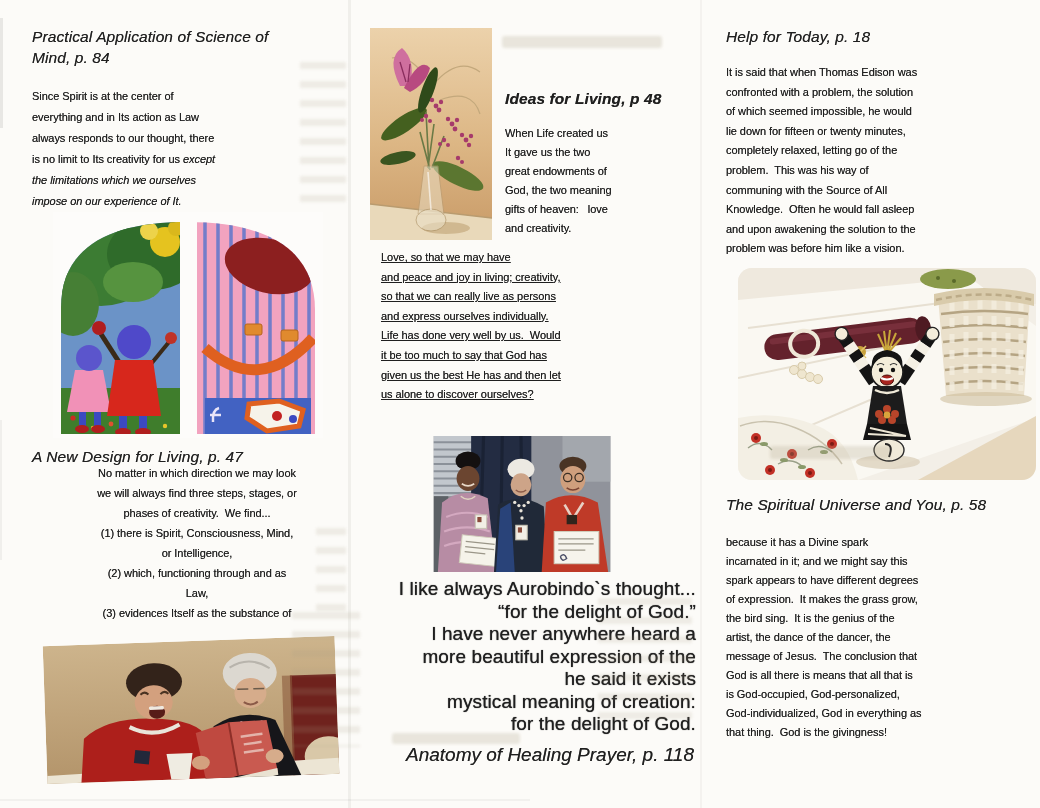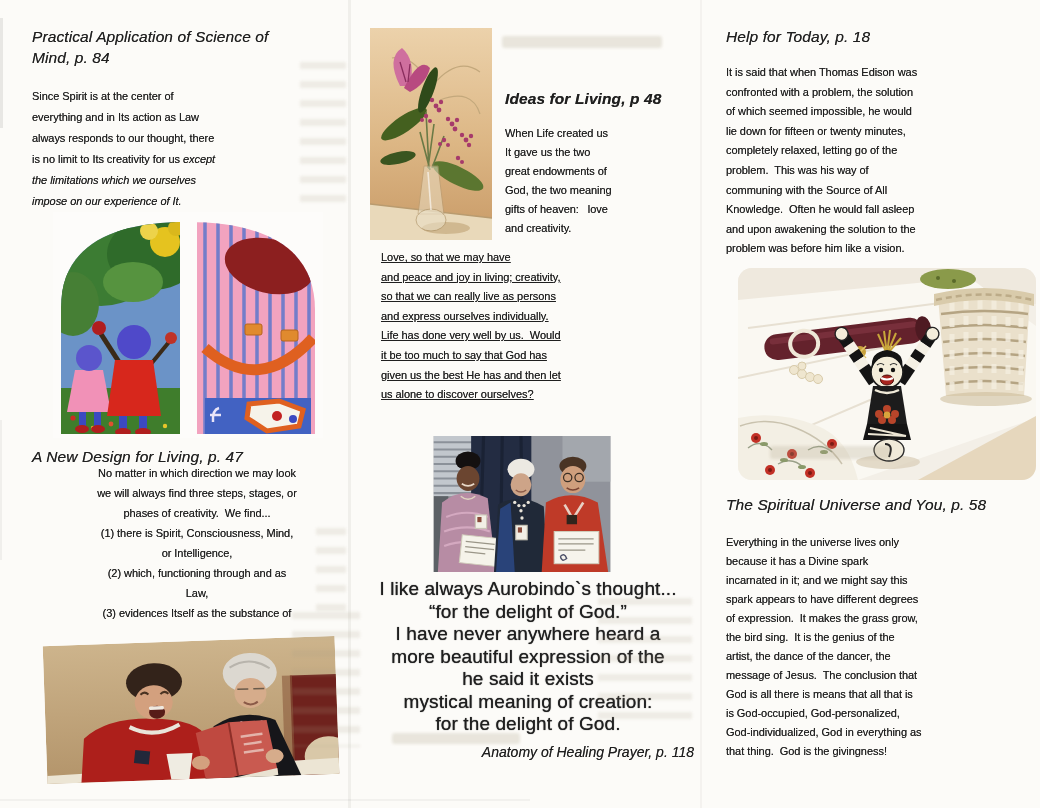--- a/index.html
+++ b/index.html
@@ -8,23 +8,23 @@
     background:#fcfbf8; overflow:hidden;
     font-family:"Liberation Sans", sans-serif;
     color:#1f1f1f;
   }
   .abs { position:absolute; }
   .head { font-style:italic; font-size:15.5px; line-height:21px; letter-spacing:.1px;
           text-shadow:0 0 .6px rgba(20,20,20,.7); }
   .body-text { font-size:11px; letter-spacing:-.05px; text-shadow:0 0 .6px rgba(20,20,20,.75); }
   .tline { white-space:pre; }
   .italic { font-style:italic; }
-  .quote { font-size:19px; line-height:22.5px; text-align:center; letter-spacing:.1px;
+  .quote { font-size:19px; line-height:22.5px; text-align:right; letter-spacing:.1px;
            text-shadow:0 0 .9px rgba(10,10,10,.9); }
-  .attrib { font-style:italic; font-size:14px; text-align:right;
+  .attrib { font-style:italic; font-size:19px; text-align:right;
             text-shadow:0 0 .6px rgba(20,20,20,.7); }
   .photo { display:block; }
   .photo svg { display:block; width:100%; height:100%; }
   .fold { position:absolute; top:0; height:808px; }
   .ghost { position:absolute; filter:blur(1.4px); opacity:.75; pointer-events:none;
            background:repeating-linear-gradient(to bottom, rgba(168,156,132,.22) 0 7px, rgba(0,0,0,0) 7px 19px); }
   .ghost-row { position:absolute; filter:blur(1.6px); pointer-events:none;
            background:rgba(178,166,140,.26); border-radius:3px; }
   .edge-streak { position:absolute; background:rgba(60,60,60,.10); }
   .doll-vignette { box-shadow: inset 0 0 26px 18px #fcfbf8; border-radius:14px; }
@@ -454,21 +454,20 @@
           <ellipse cx="46" cy="192" rx="4" ry="2"></ellipse>
         <ellipse cx="86" cy="184" rx="4" ry="2"></ellipse>
           <ellipse cx="64" cy="199" rx="4" ry="2"></ellipse>
       </g>
     </svg>
   </div>
 
   <div class="abs head" style="left:726px;top:494px;width:312px;">The Spiritual Universe and You, p. 58</div>
 
   <div class="abs body-text" style="left:726px;top:533px;width:314px;line-height:19px;">
-      <div class="tline">Everything in the universe lives only</div>
       <div class="tline">because it has a Divine spark</div>
       <div class="tline">incarnated in it; and we might say this</div>
       <div class="tline">spark appears to have different degrees</div>
       <div class="tline">of expression.  It makes the grass grow,</div>
       <div class="tline">the bird sing.  It is the genius of the</div>
       <div class="tline">artist, the dance of the dancer, the</div>
       <div class="tline">message of Jesus.  The conclusion that</div>
       <div class="tline">God is all there is means that all that is</div>
       <div class="tline">is God-occupied, God-personalized,</div>
       <div class="tline">God-individualized, God in everything as</div>

